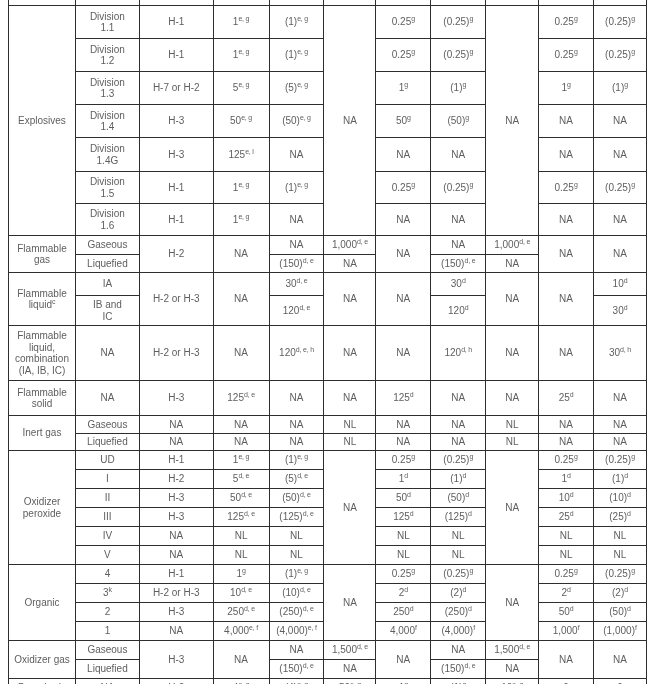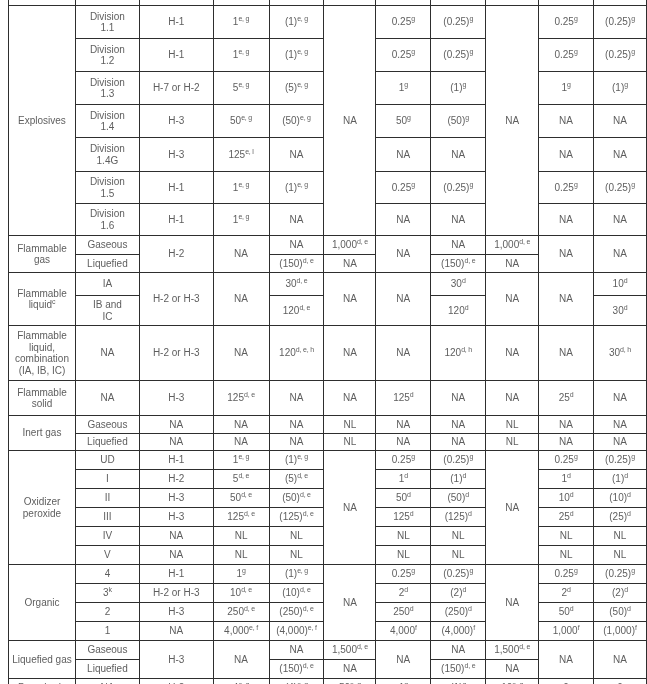--- a/index.html
+++ b/index.html
@@ -357,21 +357,21 @@
             <td>1</td>
             <td>NA</td>
             <td>4,000<sup>e, f</sup></td>
             <td>(4,000)<sup>e, f</sup></td>
             <td>4,000<sup>f</sup></td>
             <td>(4,000)<sup>f</sup></td>
             <td>1,000<sup>f</sup></td>
             <td>(1,000)<sup>f</sup></td>
           </tr>
           <tr style="height: 19px;">
-            <td rowspan="2">Liquefied gas</td>
+            <td rowspan="2">Oxidizer gas</td>
             <td>Gaseous</td>
             <td rowspan="2">H-3</td>
             <td rowspan="2">NA</td>
             <td>NA</td>
             <td>1,500<sup>d, e</sup></td>
             <td rowspan="2">NA</td>
             <td>NA</td>
             <td>1,500<sup>d, e</sup></td>
             <td rowspan="2">NA</td>
             <td rowspan="2">NA</td>

